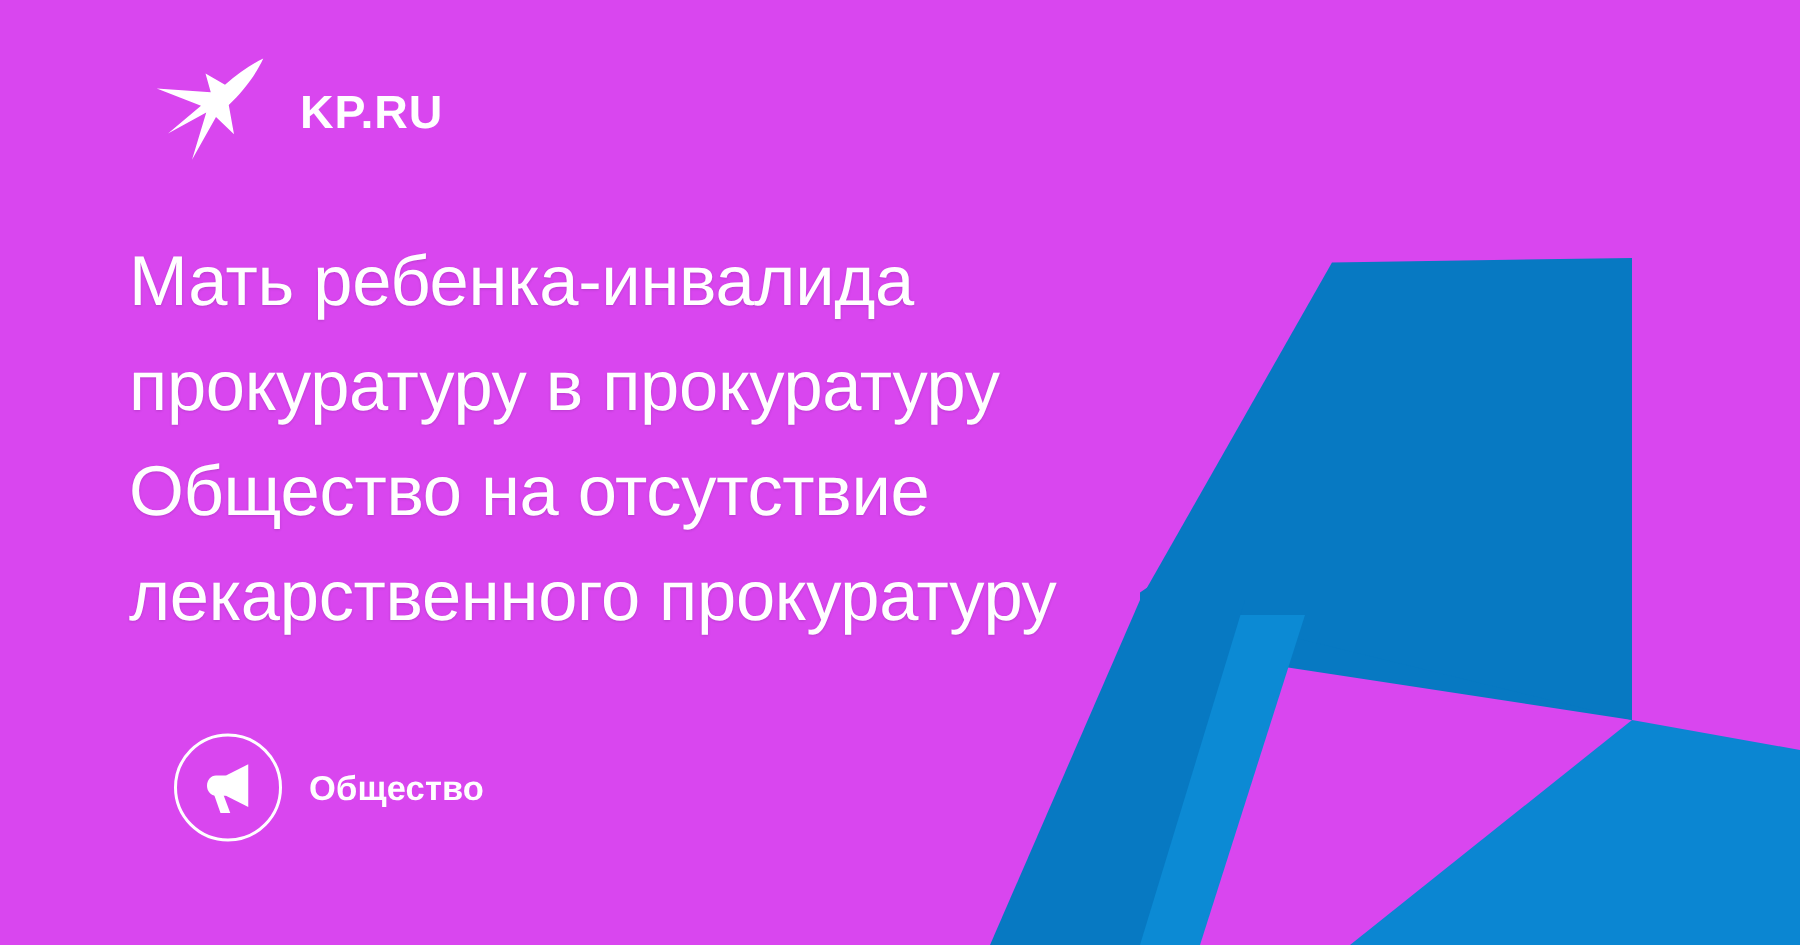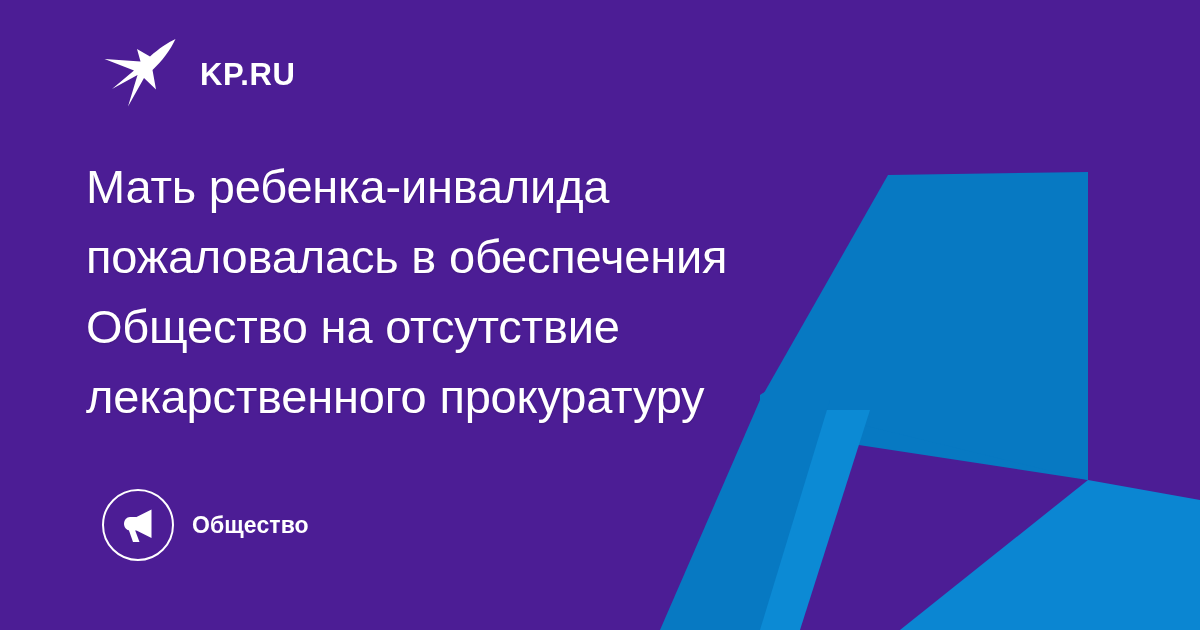--- a/index.html
+++ b/index.html
@@ -7,21 +7,21 @@
     margin: 0;
     padding: 0;
     background: #ffffff;
   }
 
   #card {
     position: relative;
     width: 1200px;
     height: 630px;
     overflow: hidden;
-    background: #4c1d95;
+    background: #d946ef;
     font-family: "Liberation Sans", "DejaVu Sans", sans-serif;
     -webkit-font-smoothing: antialiased;
   }
 
   
   #watermark {
     position: absolute;
     inset: 0;
     width: 1200px;
     height: 630px;
@@ -72,21 +72,21 @@
   }
 
   .headline-line {
     display: block;
     white-space: nowrap;
   }
 
   
   #category {
     position: absolute;
-    left: 102px;
+    left: 116px;
     top: 488px;
     display: flex;
     align-items: center;
     gap: 18px;
     height: 74px;
   }
 
   #category-icon-wrap {
     width: 72px;
     height: 72px;
@@ -138,21 +138,21 @@
                L8.0 52.0 L33.5 38.0
                L24.0 69.5 L40.0 41.0
                L52.0 52.5 L48.5 33.0
                C58.0 24.0 66.5 13.0 71.5 2.0 Z"></path>
     </svg>
     <div id="brand-name">KP.RU</div>
   </div>
 
   <h1 id="headline">
     <span class="headline-line">Мать ребенка-инвалида</span>
-    <span class="headline-line">пожаловалась в обеспечения</span>
+    <span class="headline-line">прокуратуру в прокуратуру</span>
     <span class="headline-line">Общество на отсутствие</span>
     <span class="headline-line">лекарственного прокуратуру</span>
   </h1>
 
   <div id="category">
     <span id="category-icon-wrap">
       <svg id="category-icon" viewBox="0 0 40 40" aria-hidden="true">
         <path fill="#ffffff" d="M33.5 4.5 L33.5 33.0 L18.0 25.2 L18.0 12.3 Z"></path>
         <path fill="#ffffff" d="M12.0 12.0 L18.5 12.0 L18.5 25.5 L12.0 25.5
                  C8.6 25.5 6.0 22.5 6.0 18.8

